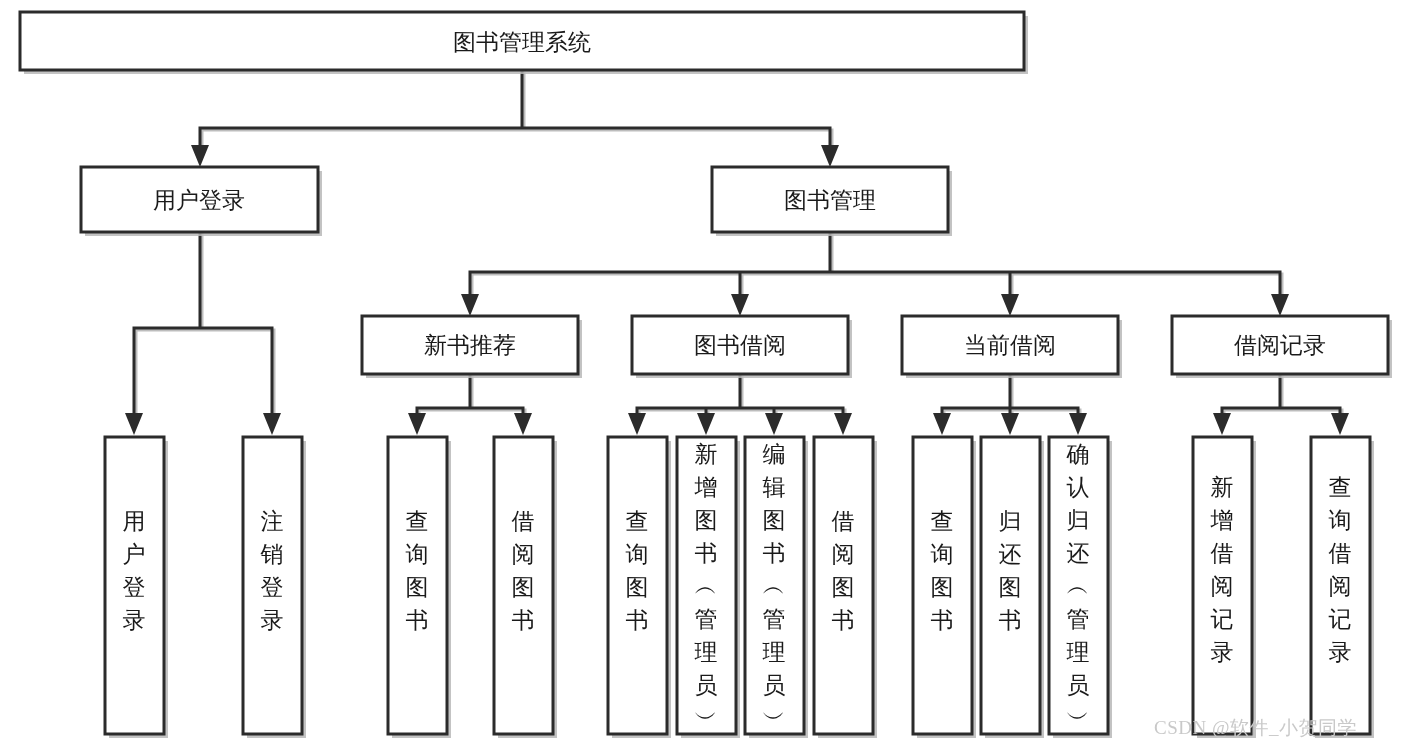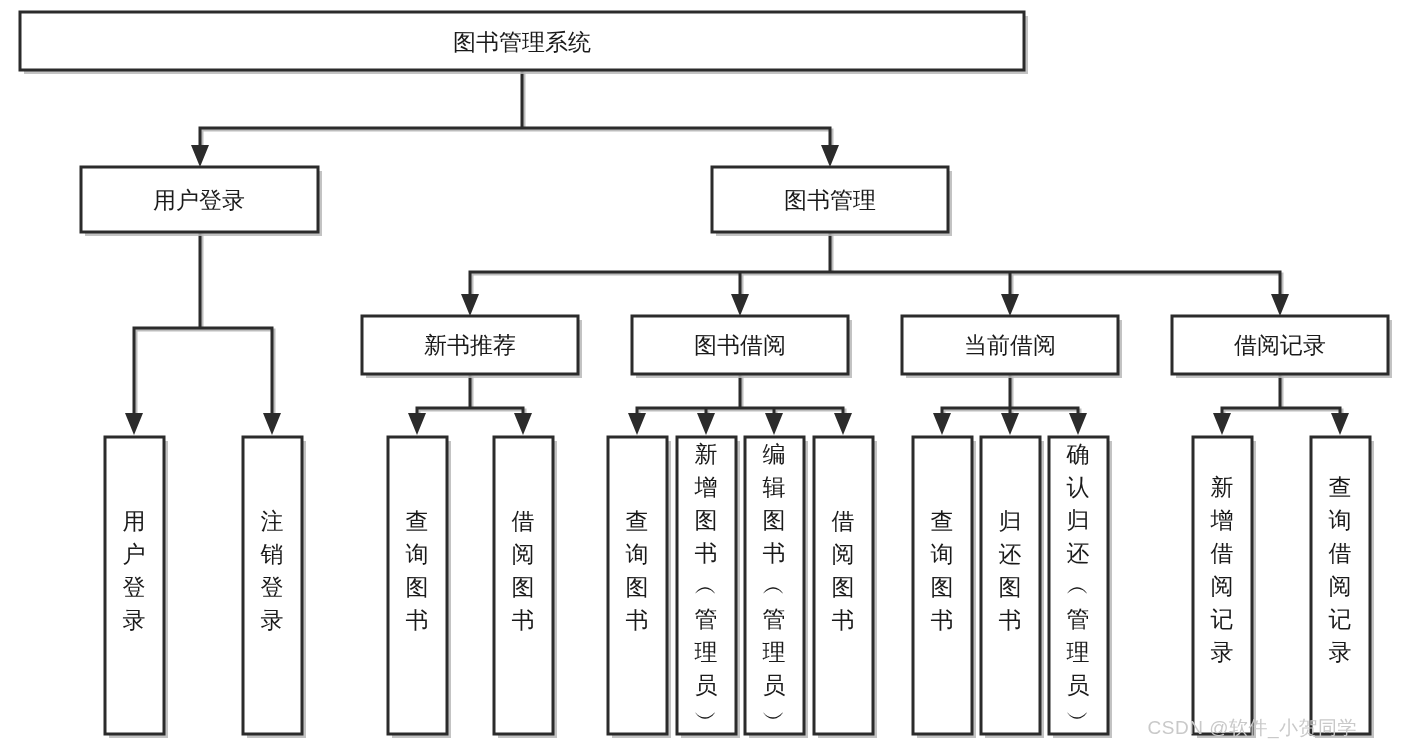--- a/index.html
+++ b/index.html
@@ -60,21 +60,21 @@
   .node-label-vert {
     font-family: "DejaVu Sans", "Liberation Sans", sans-serif;
     fill: #1a1a1a;
     font-size: 23px;
     text-anchor: middle;
   }
   .watermark {
     position: absolute;
     right: 10px;
     bottom: 6px;
-    font-family: Liberation Sans, sans-serif;
+    font-family: Liberation Serif, serif;
     font-size: 19px;
     color: #c9c9c9;
     letter-spacing: 0.5px;
     white-space: nowrap;
     pointer-events: none;
   }
 </style>
 </head>
 <body>
 

